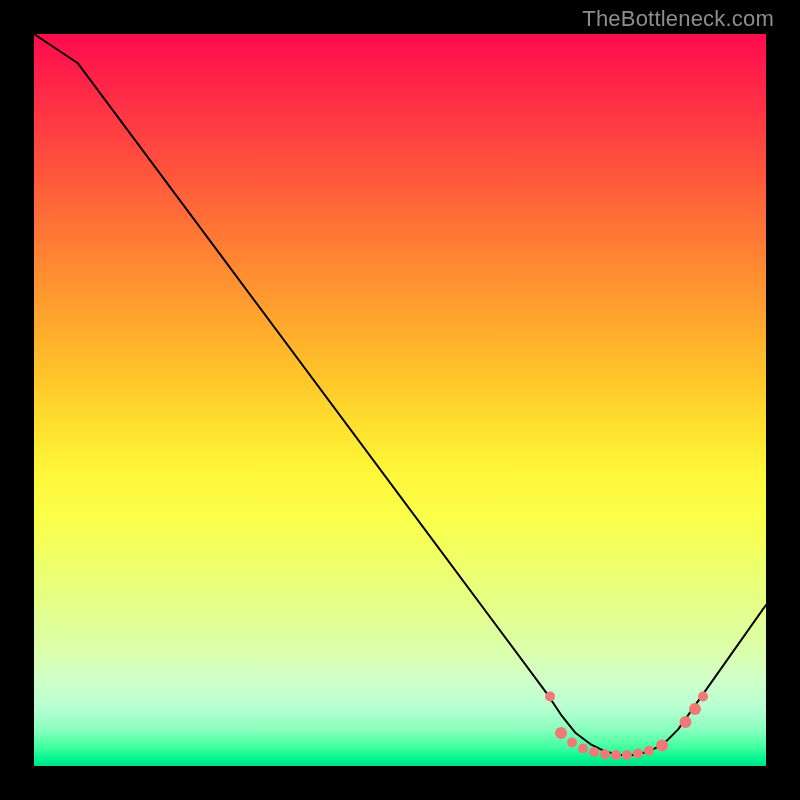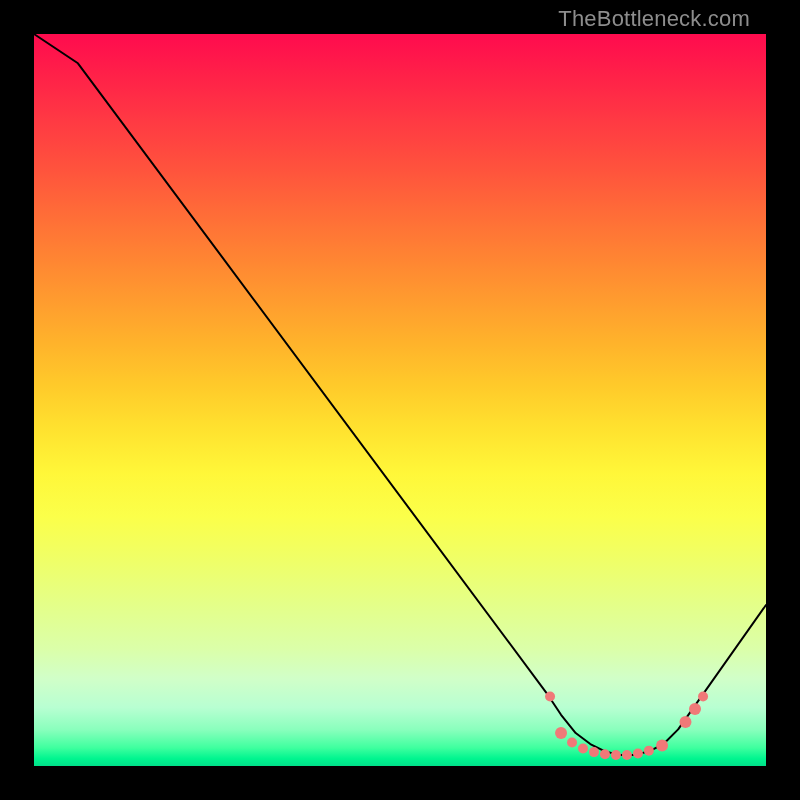--- a/index.html
+++ b/index.html
@@ -52,21 +52,21 @@
   .plot-svg {
     position: absolute;
     left: 0;
     top: 0;
     width: 732px;
     height: 732px;
     overflow: visible;
   }
   .attribution {
     position: absolute;
-    right: 50px;
+    right: 26px;
     top: 6px;
     color: #8d8d8d;
     font-size: 22px;
     font-weight: 400;
     letter-spacing: 0.2px;
     user-select: none;
   }
 </style>
 </head>
 <body>

